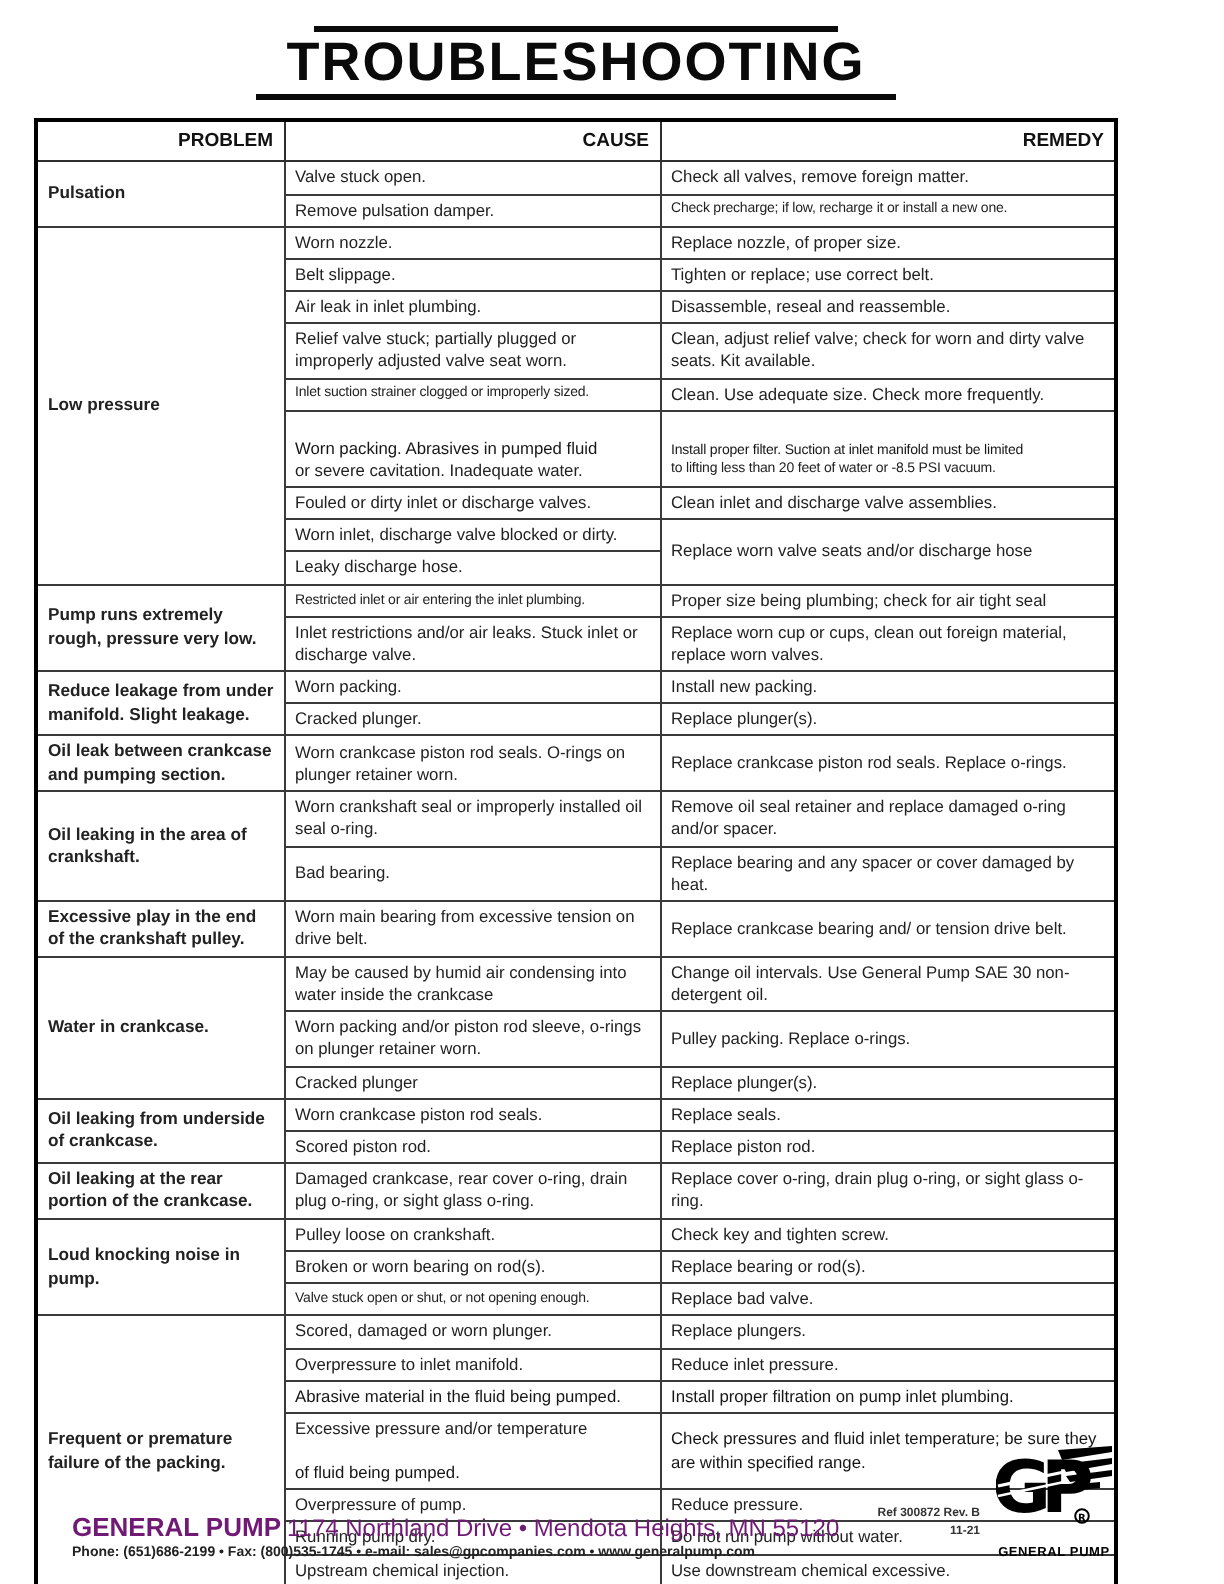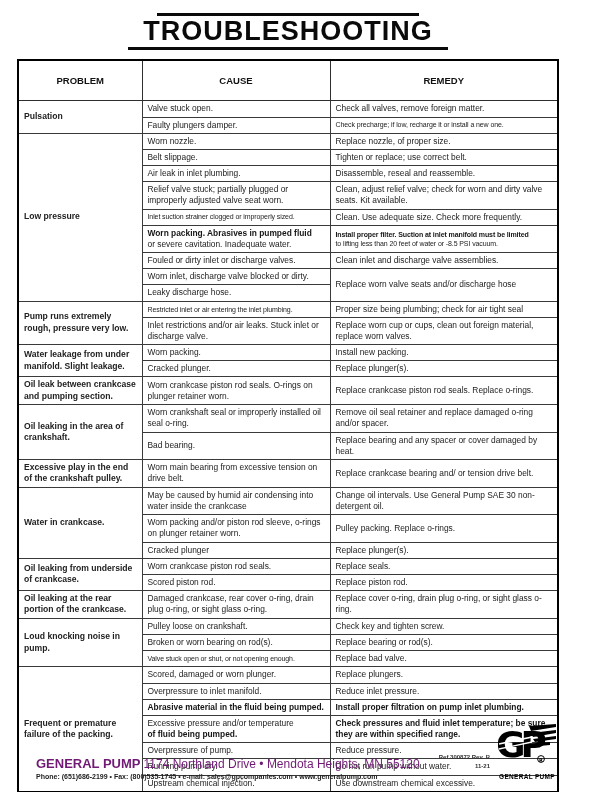--- a/index.html
+++ b/index.html
@@ -22,36 +22,36 @@
   
   table.ts{
     border-collapse:collapse;
     margin:9px auto 0 auto;
     width:540px;
     table-layout:fixed;
     border:2px solid #000;
   }
   .ts th{
     border:1px solid #2e2e2e;
-    text-align:center;
+    text-align:right;
     font-size:9.5px; font-weight:bold;
-    padding:14px 5px;
+    padding:4px 5px;
     color:#111;
   }
   .ts td{
     border:1px solid #3a3a3a;
     font-size:8.4px;
     line-height:1.33;
     padding:2px 4px 2px 5px;
     vertical-align:middle;
     color:#222;
   }
   .ts td.problem{ font-size:8.6px;font-weight:bold; }
   .ts td.small{ font-size:7px; letter-spacing:-0.1px; }
-  .ts td.bold, .ts div.bold{ font-weight:bold; color:#161616; }
+  .ts td.bold, .ts div.bold{ font-weight:normal; color:#161616;margin-top:11px; }
   
   .footer{
     position:absolute; left:36px; right:20px; bottom:12px;
     display:flex; justify-content:space-between; align-items:flex-end;
   }
   .addr-line{ font-size:12px; color:#701a75; white-space:nowrap; }
   .addr-line .company{ font-weight:bold; font-size:13px; margin-right:3px; }
   .contact{ font-size:7px; font-weight:bold; color:#222; margin-top:2px; white-space:nowrap; }
   .footer-right{ display:flex; align-items:flex-end; gap:8px; }
   .ref{ font-size:6px; font-weight:bold; color:#333; text-align:right; line-height:1.4; padding-bottom:10px;}
@@ -82,21 +82,21 @@
         <th>REMEDY</th>
       </tr>
     </thead>
     <tbody id="tbody">
         <tr>
           <td class="problem" rowspan="2">Pulsation</td>
           <td>Valve stuck open.</td>
           <td>Check all valves, remove foreign matter.</td>
         </tr>
         <tr>
-          <td>Faulty plungers damper.</td>
+          <td>Remove pulsation damper.</td>
           <td class="small">Check precharge; if low, recharge it or install a new one.</td>
         </tr>
         <tr>
           <td class="problem" rowspan="9">Low pressure</td>
           <td>Worn nozzle.</td>
           <td>Replace nozzle, of proper size.</td>
         </tr>
         <tr>
           <td>Belt slippage.</td>
           <td>Tighten or replace; use correct belt.</td>
@@ -137,21 +137,21 @@
         <tr>
           <td class="problem" rowspan="2">Pump runs extremely rough, pressure very low.</td>
           <td class="small">Restricted inlet or air entering the inlet plumbing.</td>
           <td>Proper size being plumbing; check for air tight seal</td>
         </tr>
         <tr>
           <td>Inlet restrictions and/or air leaks. Stuck inlet or discharge valve.</td>
           <td>Replace worn cup or cups, clean out foreign material, replace worn valves.</td>
         </tr>
         <tr>
-          <td class="problem" rowspan="2">Water leakage from under manifold. Slight leakage.</td>
+          <td class="problem" rowspan="2">Reduce leakage from under manifold. Slight leakage.</td>
           <td>Worn packing.</td>
           <td>Install new packing.</td>
         </tr>
         <tr>
           <td>Cracked plunger.</td>
           <td>Replace plunger(s).</td>
         </tr>
         <tr>
           <td class="problem" rowspan="1">Oil leak between crankcase and pumping section.</td>
           <td>Worn crankcase piston rod seals. O-rings on plunger retainer worn.</td>

